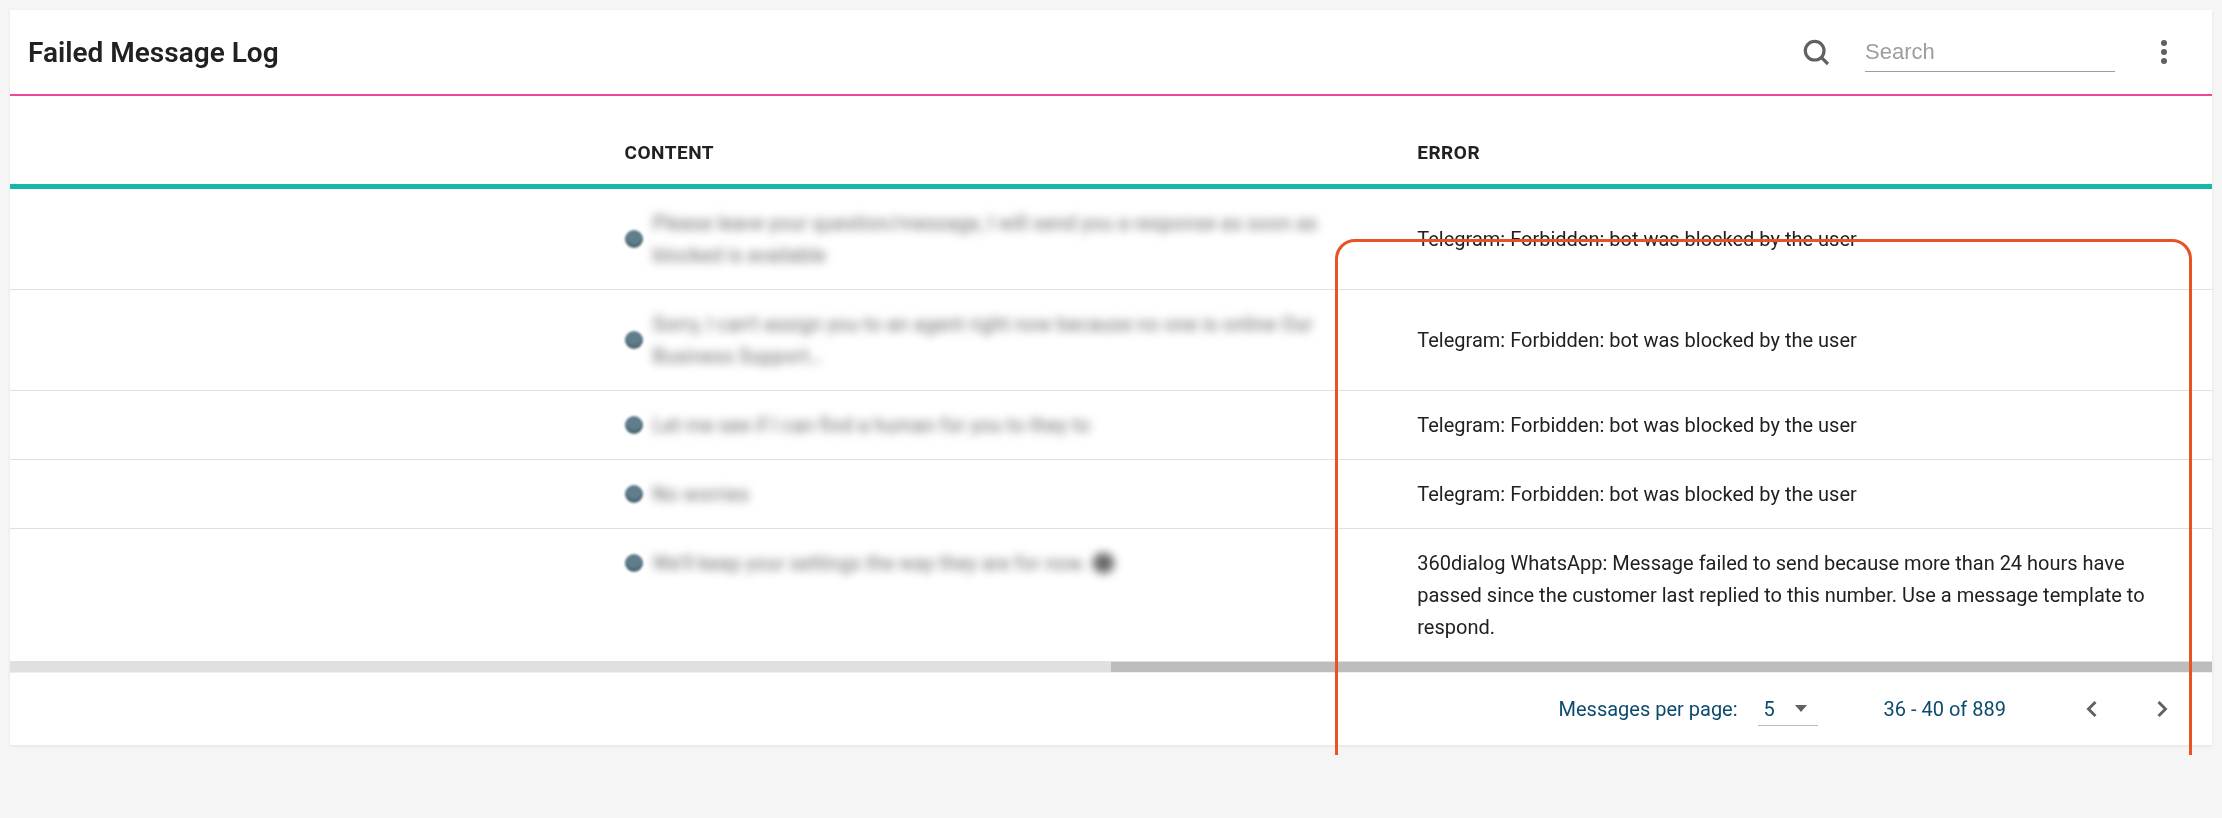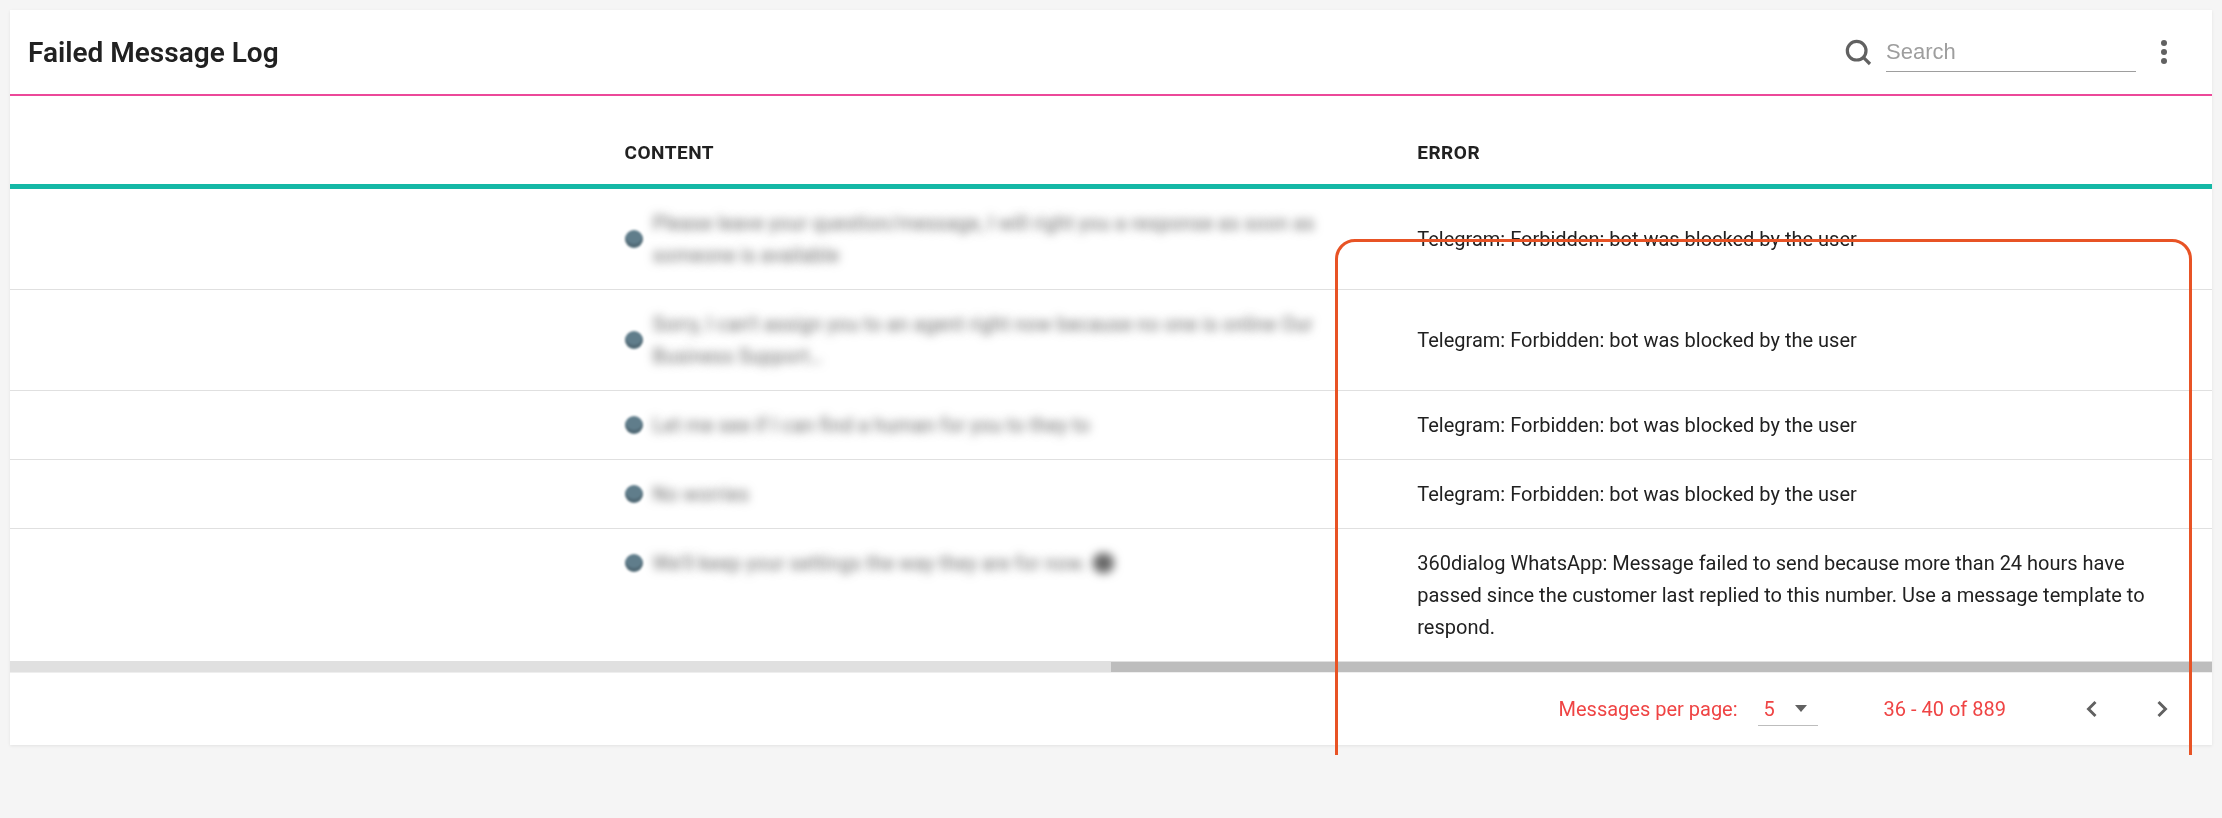--- a/index.html
+++ b/index.html
@@ -22,21 +22,21 @@
     border-bottom: 2px solid #ec4899;
   }
   .title {
     font-size: 28px;
     font-weight: 600;
     flex: 1 1 auto;
   }
   .search-wrap {
     display: flex;
     align-items: flex-end;
-    gap: 8px;
+    gap: 29px;
   }
   .search-input {
     border: none;
     border-bottom: 1px solid #9e9e9e;
     font-size: 22px;
     padding: 6px 0;
     width: 250px;
     outline: none;
     color: #212121;
     background: transparent;
@@ -90,21 +90,21 @@
     border-radius: 20px;
     pointer-events:none;
   }
   .footer {
     display:flex;
     align-items:center;
     justify-content:flex-end;
     padding: 16px 30px;
     gap: 30px;
     font-size: 20px;
-    color: #ef4444;
+    color: #0c4a6e;
     border-top: 1px solid #eee;
   }
   .footer .per-page-wrap {
     display:flex;align-items:center;gap:20px;
   }
   .select-like {
     display:flex;align-items:center;gap:20px;
     padding: 4px 6px;
     border-bottom:1px solid #bdbdbd;
     cursor:pointer;
@@ -151,21 +151,21 @@
             <th class="col-blank"></th>
             <th class="col-content">CONTENT</th>
             <th class="col-error">ERROR</th>
           </tr>
         </thead>
         <tbody>
           <tr>
             <td></td>
             <td class="content-cell">
                 <span class="bot-circle"></span>
-                <span class="blur">Please leave your question/message, I will right you a response as soon as someone is available</span>
+                <span class="blur">Please leave your question/message, I will send you a response as soon as blocked is available</span>
               </td>
             <td>Telegram: Forbidden: bot was blocked by the user</td>
           </tr>
           <tr>
             <td></td>
             <td class="content-cell">
                 <span class="bot-circle"></span>
                 <span class="blur">Sorry, I can't assign you to an agent right now because no one is online Our Business Support…</span>
               </td>
             <td>Telegram: Forbidden: bot was blocked by the user</td>

